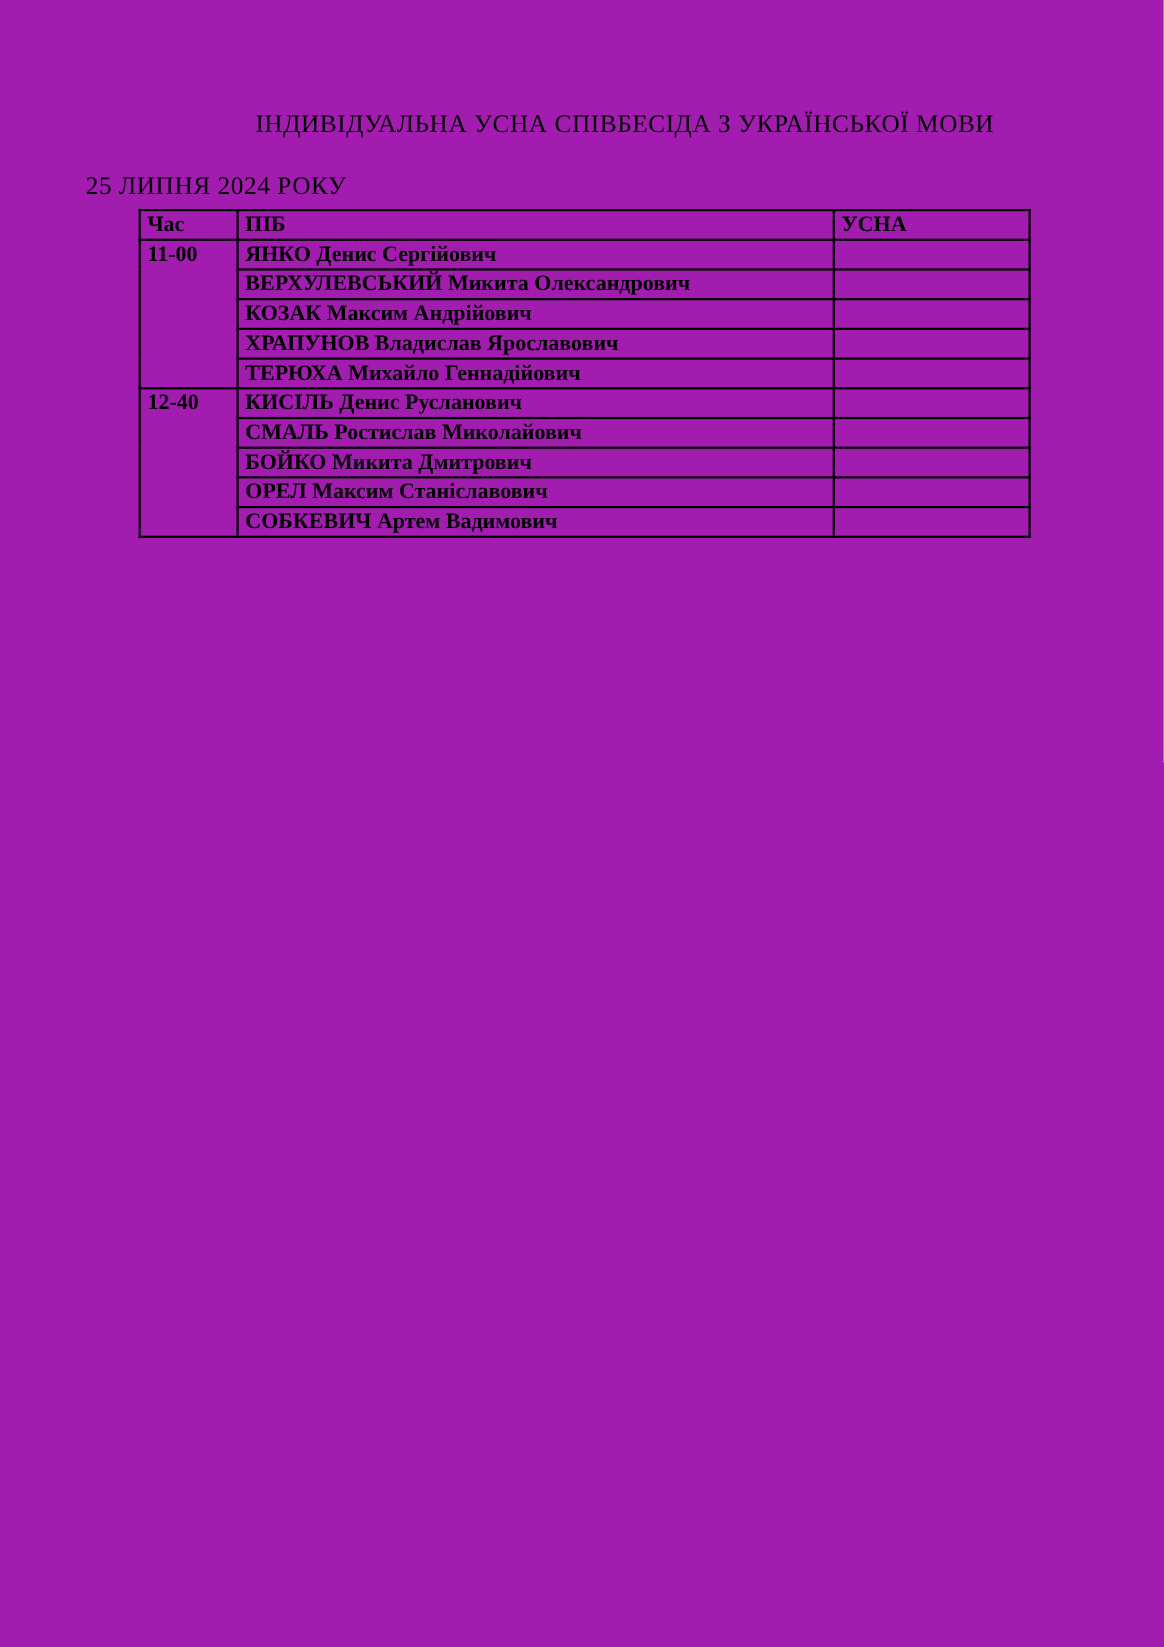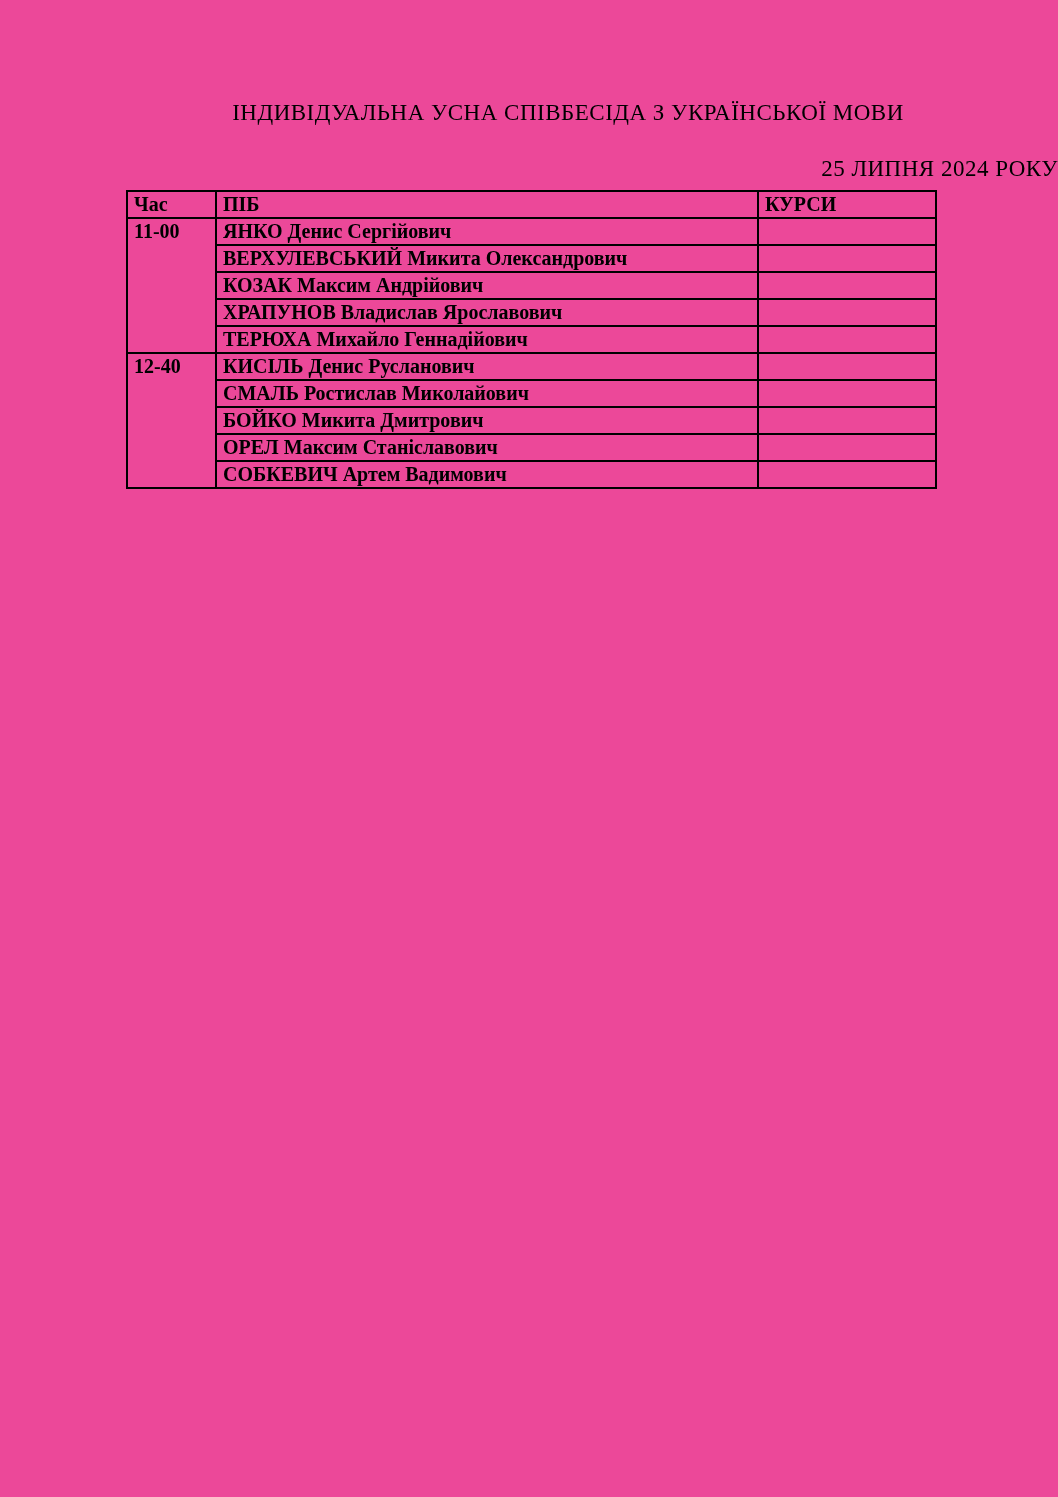--- a/index.html
+++ b/index.html
@@ -6,21 +6,21 @@
     margin: 0;
     padding: 0;
     background: #ffffff;
     color: #000000;
     font-family: "Liberation Serif", "DejaVu Serif", serif;
   }
   .page {
     position: relative;
     width: 1058px;
     height: 1497px;
-    background: #ec4899;
+    background: #a21caf;
     overflow: hidden;
   }
   .doc-title {
     position: absolute;
     top: 100px;
     left: 0;
     width: 1058px;
     box-sizing: border-box;
     padding-left: 78px;
     text-align: center;
@@ -28,21 +28,21 @@
     letter-spacing: 0.5px;
     white-space: nowrap;
   }
   .doc-date {
     position: absolute;
     top: 156px;
     left: 0;
     width: 1058px;
     box-sizing: border-box;
     padding-left: 78px;
-    text-align: right;
+    text-align: left;
     font-size: 23px;
     letter-spacing: 0.5px;
     white-space: nowrap;
   }
   table.schedule {
     position: absolute;
     left: 126px;
     top: 190px;
     width: 809px;
     border-collapse: collapse;
@@ -80,21 +80,21 @@
   <table class="schedule">
     <colgroup>
       <col class="col-time">
       <col class="col-name">
       <col class="col-kursy">
     </colgroup>
     <thead>
       <tr>
         <th>Час</th>
         <th>ПІБ</th>
-        <th>КУРСИ</th>
+        <th>УСНА</th>
       </tr>
     </thead>
     <tbody id="schedule-body">
         <tr>
           <td class="time-cell" rowspan="5">11-00</td>
           <td>ЯНКО Денис Сергійович</td>
           <td></td>
         </tr>
         <tr>
           <td>ВЕРХУЛЕВСЬКИЙ Микита Олександрович</td>

